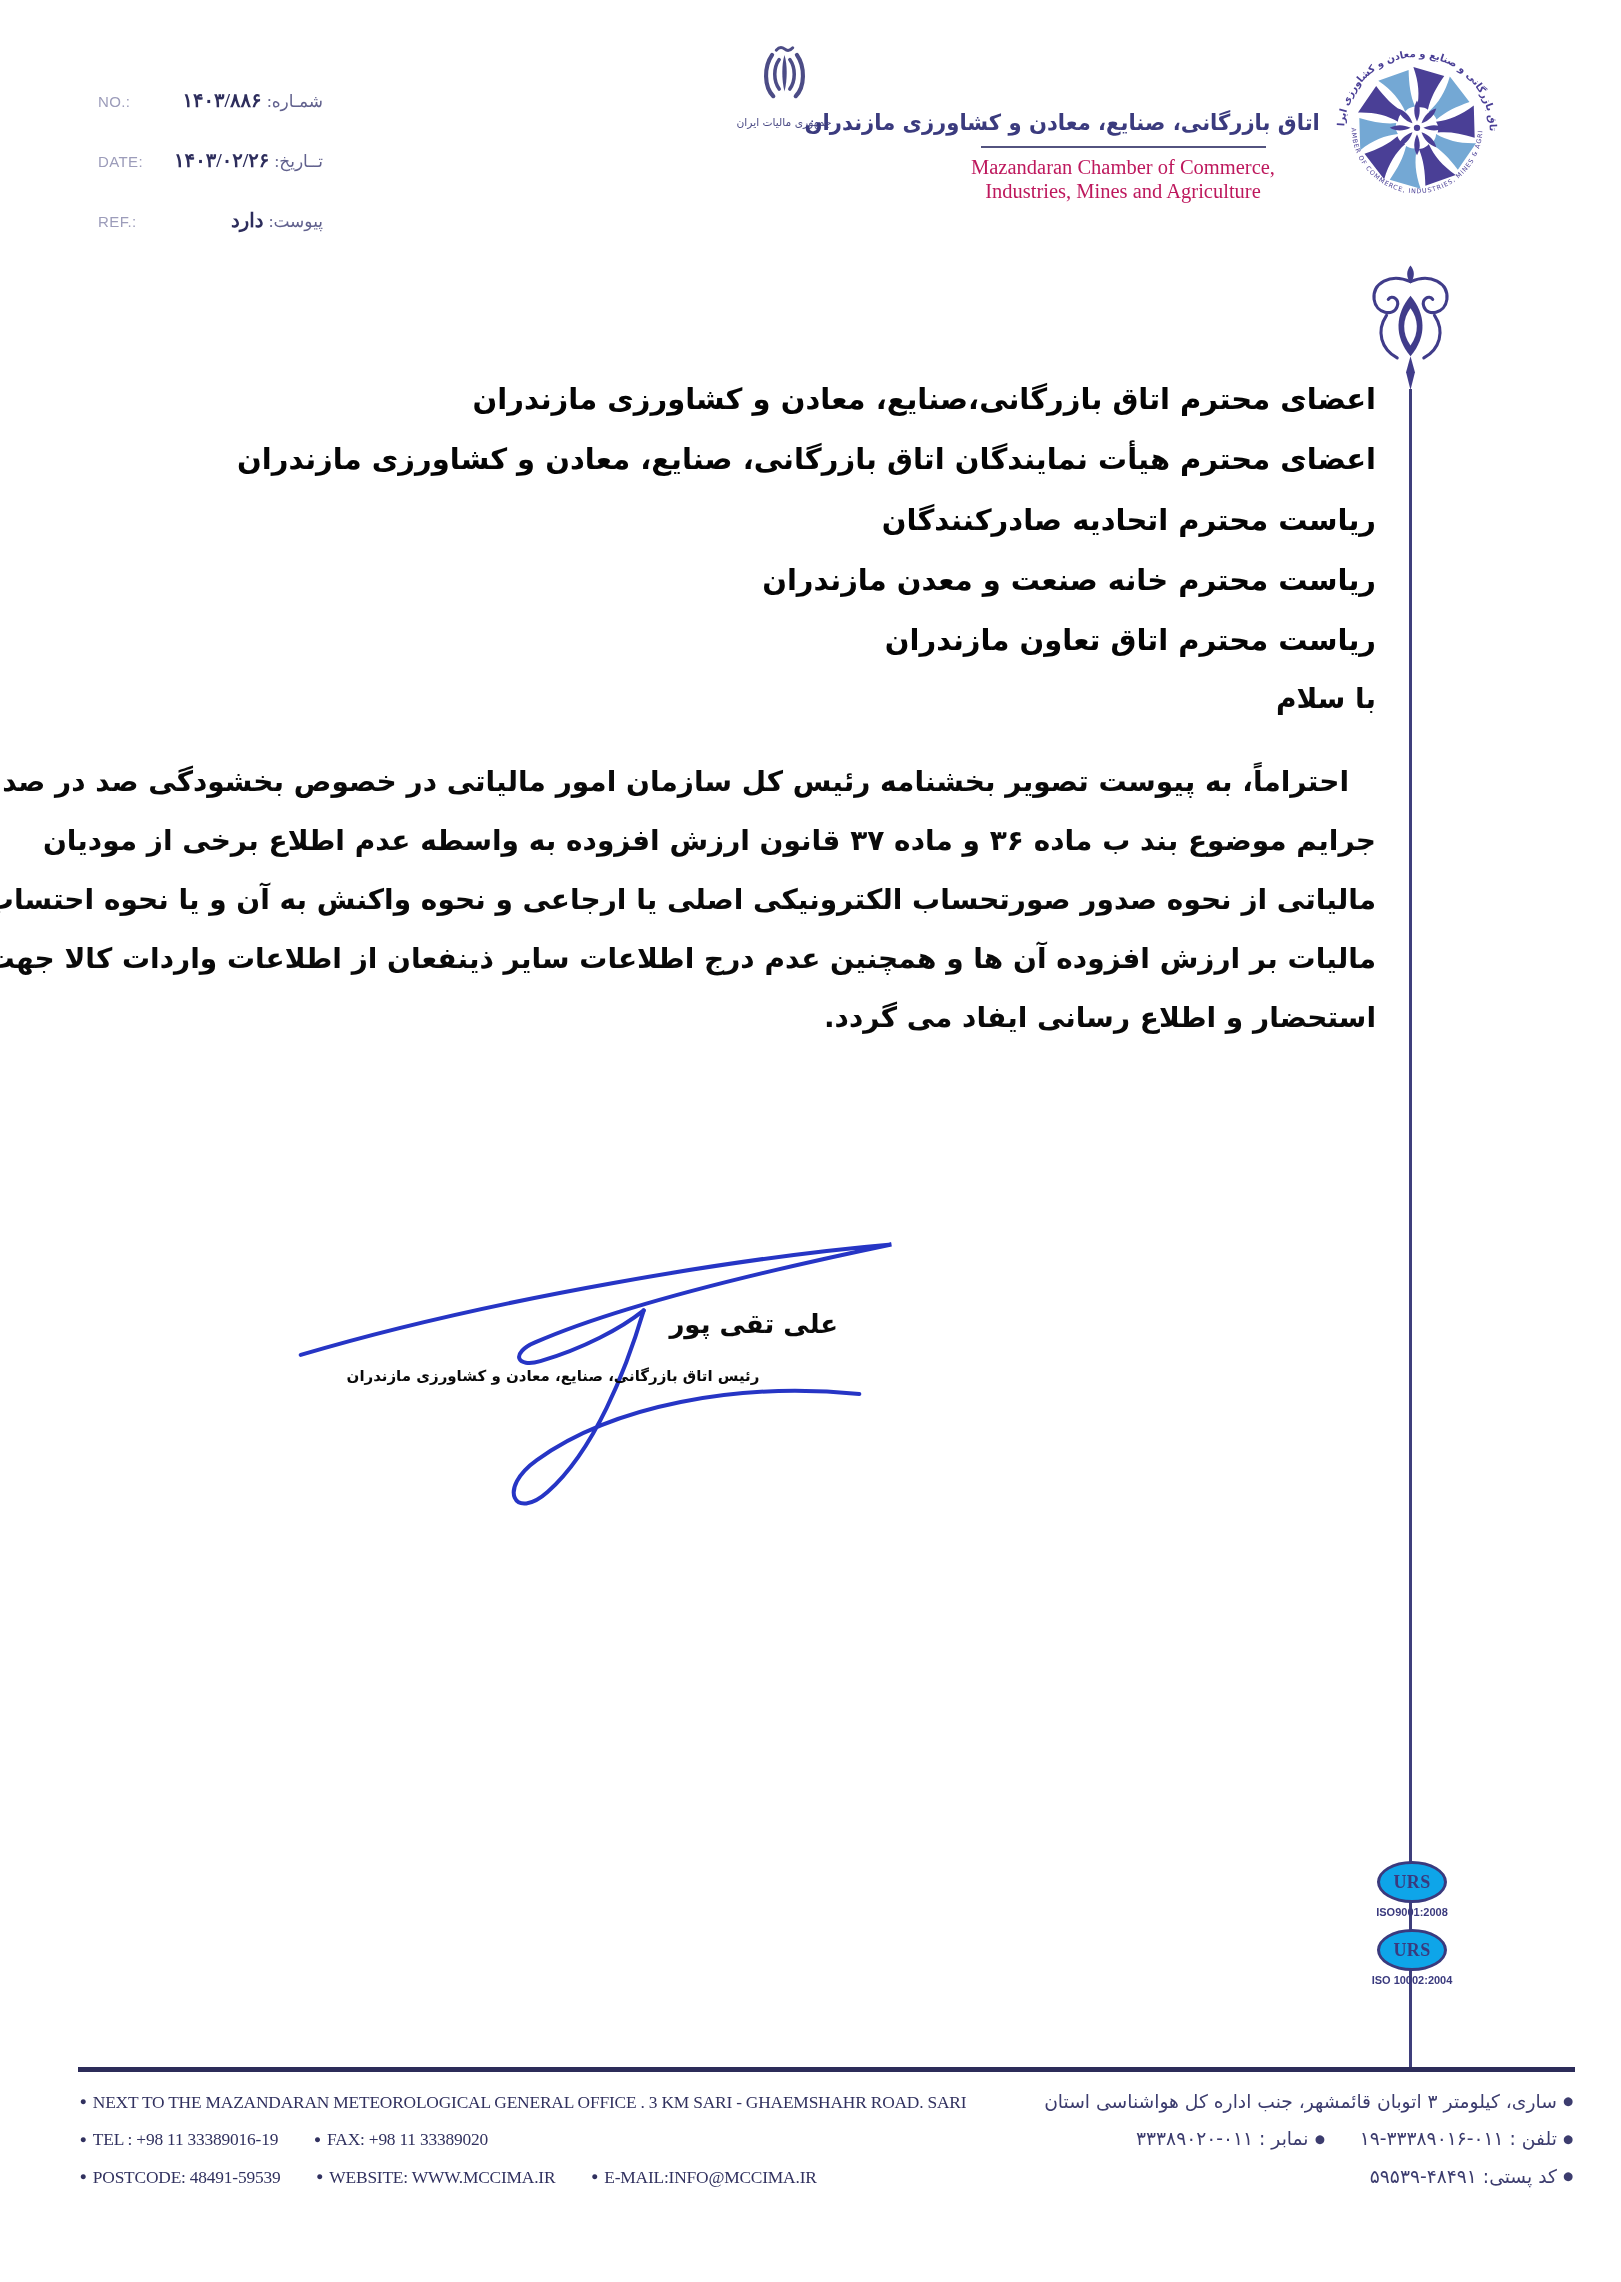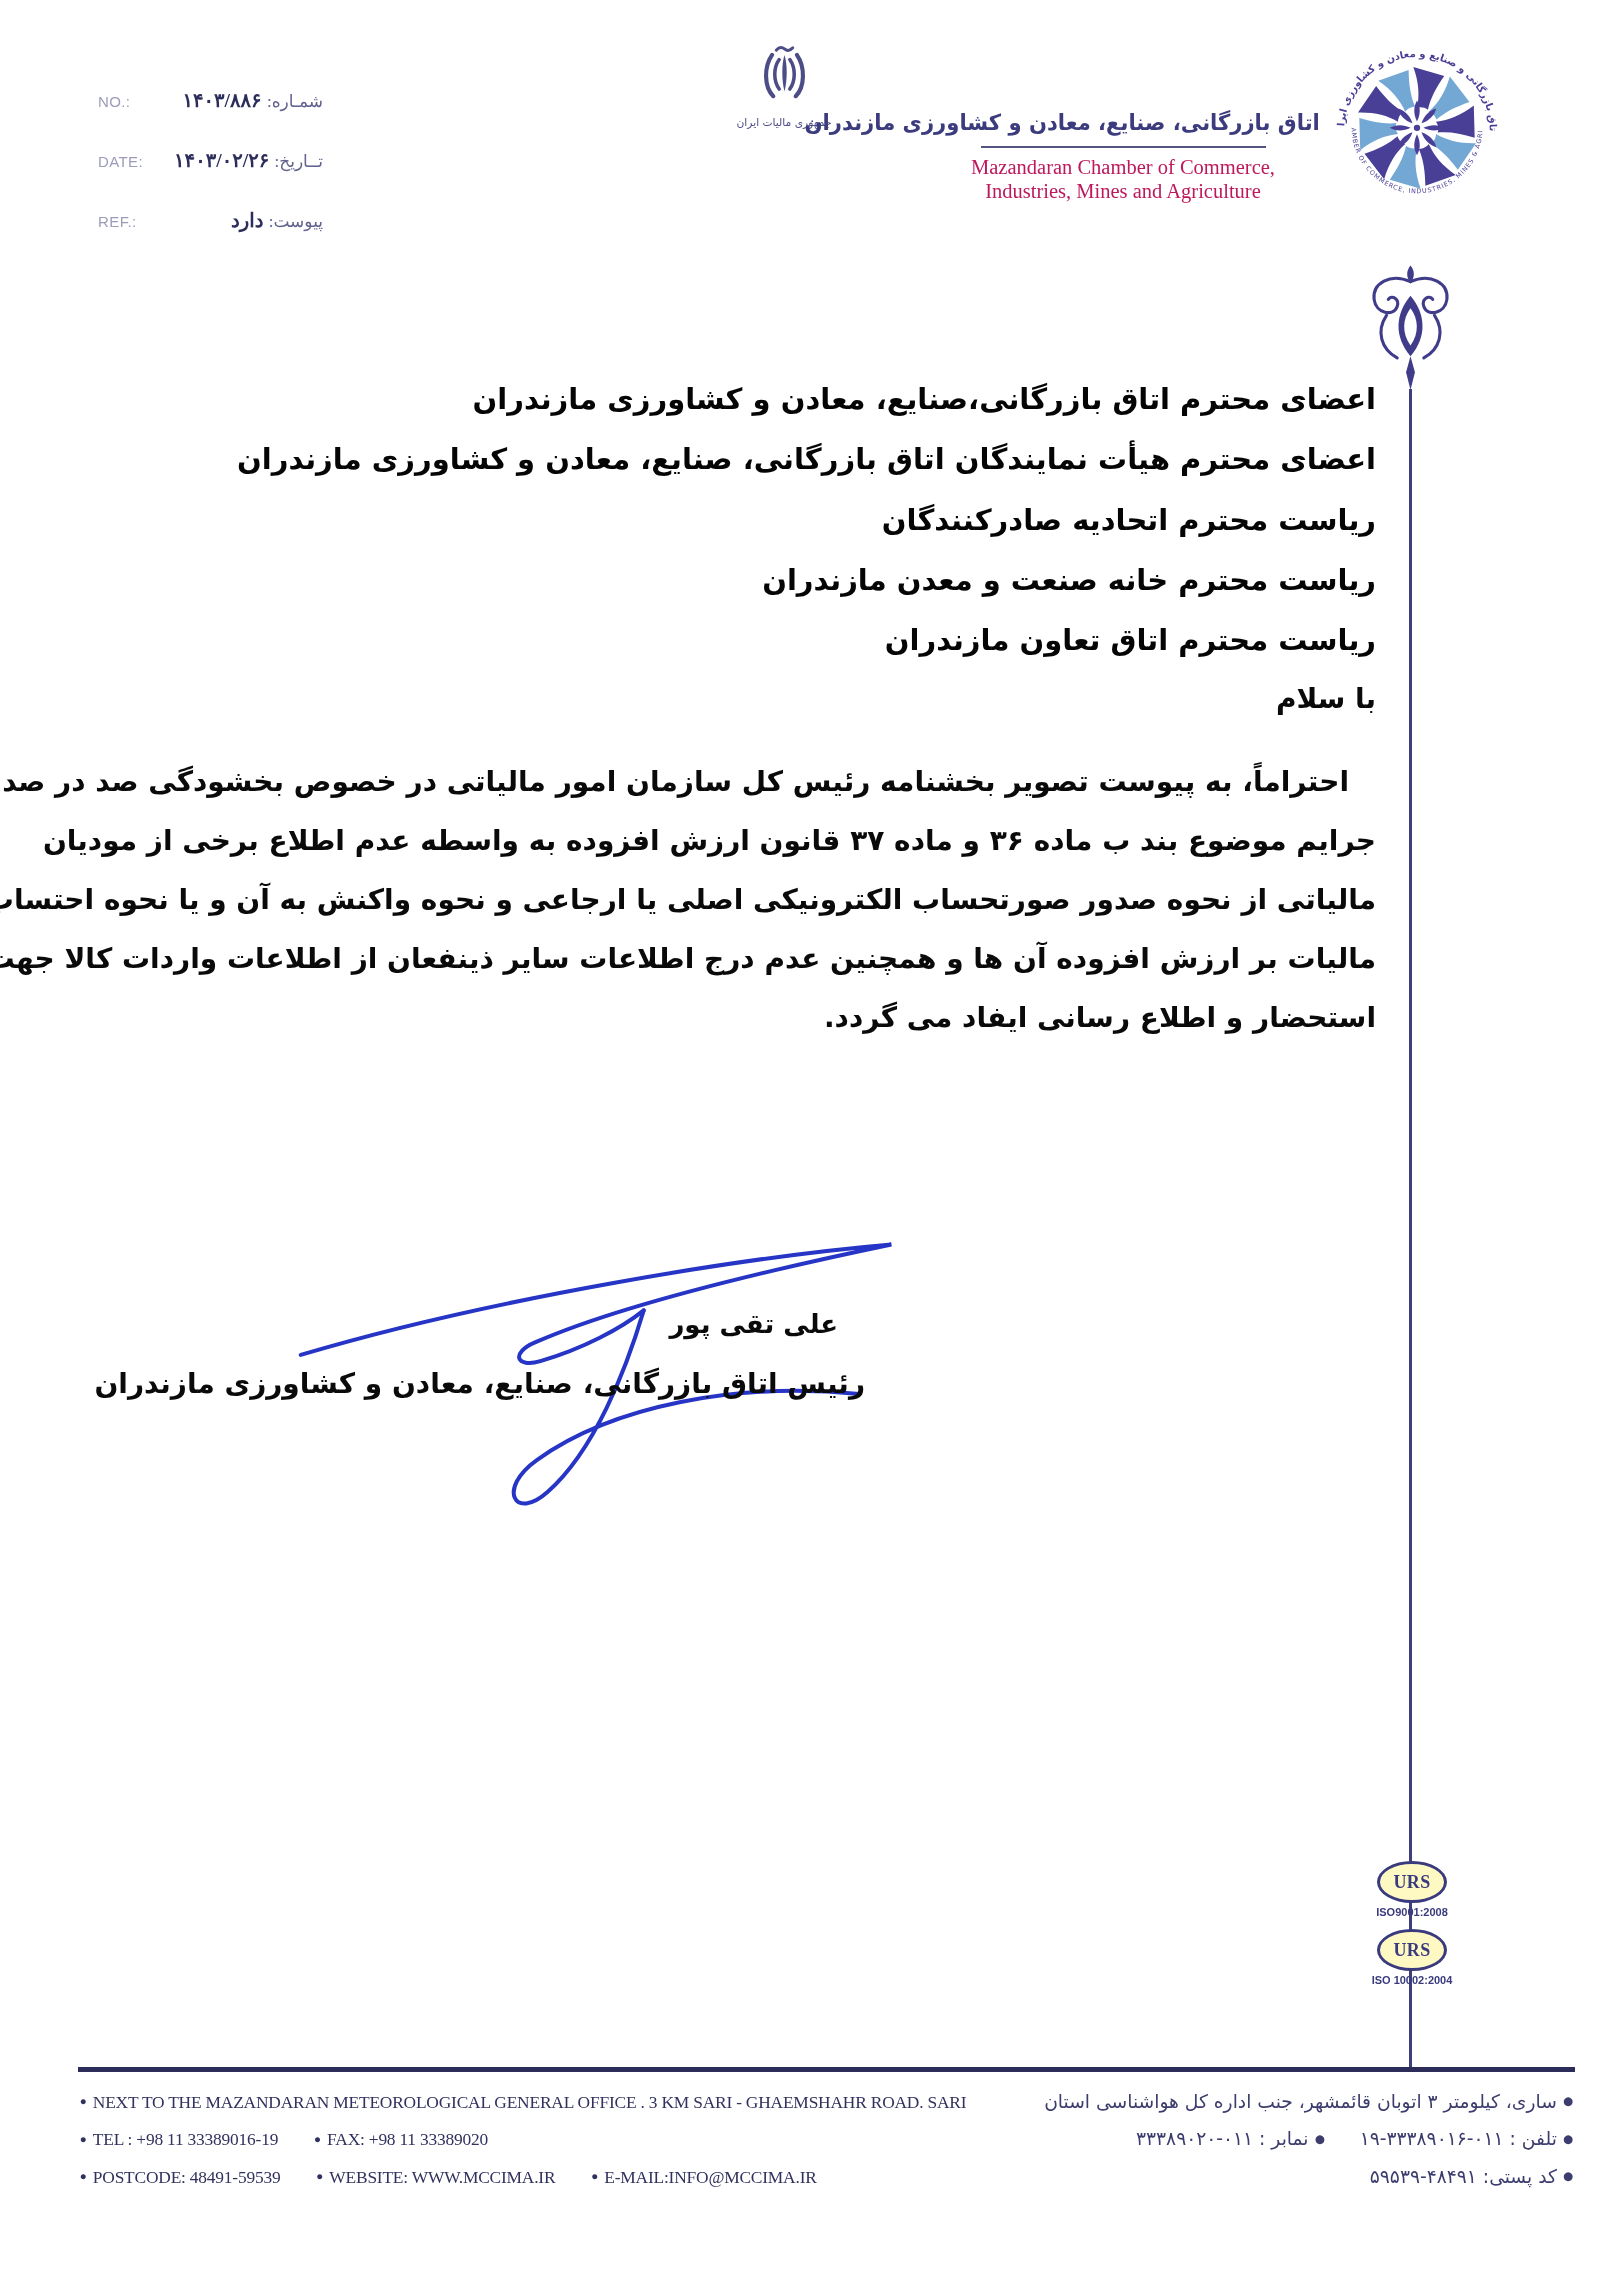--- a/index.html
+++ b/index.html
@@ -41,27 +41,27 @@
   .para .line{
     font-size:28px;font-weight:bold;line-height:59px;
     text-align:justify;text-align-last:justify;white-space:nowrap;
   }
   .para .line:first-child{text-indent:27px;}
   .para .line:last-child{text-align:right;text-align-last:right;}
   
   .signature{position:absolute;left:225px;top:1223px;width:686px;height:303px;}
   .signature svg{position:absolute;left:0;top:0;}
   .sig-name{position:absolute;right:73px;top:86px;direction:rtl;font-size:26px;font-weight:bold;white-space:nowrap;}
-  .sig-title{position:absolute;left:16px;top:144px;width:624px;text-align:center;direction:rtl;font-size:28px;font-weight:bold;white-space:nowrap;}
+  .sig-title{position:absolute;left:16px;top:144px;width:624px;text-align:center;direction:rtl;font-size:15px;font-weight:bold;white-space:nowrap;}
   
   .iso{position:absolute;left:1371px;top:1861px;width:82px;display:flex;flex-direction:column;align-items:center;gap:11.6px;}
   .iso-badge{display:flex;flex-direction:column;align-items:center;}
   .iso-ellipse{
     width:64px;height:36px;border:3.1px solid #3a3a7e;border-radius:50%;
-    background:#fef9c3;display:flex;align-items:center;justify-content:center;
+    background:#0ea5e9;display:flex;align-items:center;justify-content:center;
     font-family:"Liberation Serif",serif;font-weight:bold;font-size:18px;color:#3a3a7e;letter-spacing:0.4px;
   }
   .iso-label{margin-top:2.7px;font-family:"Liberation Sans",sans-serif;font-size:11px;font-weight:bold;color:#3a3a7e;white-space:nowrap;}
   
   .footer{position:absolute;left:78px;top:2067px;width:1497px;}
   .footer-rule{height:5.3px;background:#2c2c59;}
   .footer-cols{display:flex;margin-top:10.7px;}
   .fcol-en{width:838px;font-family:"Liberation Serif",serif;font-size:17.4px;color:#31315f;letter-spacing:-0.2px;}
   .fcol-fa{flex:1;direction:rtl;font-size:18.7px;color:#3c3c6e;}
   .frow{line-height:37px;white-space:nowrap;}

